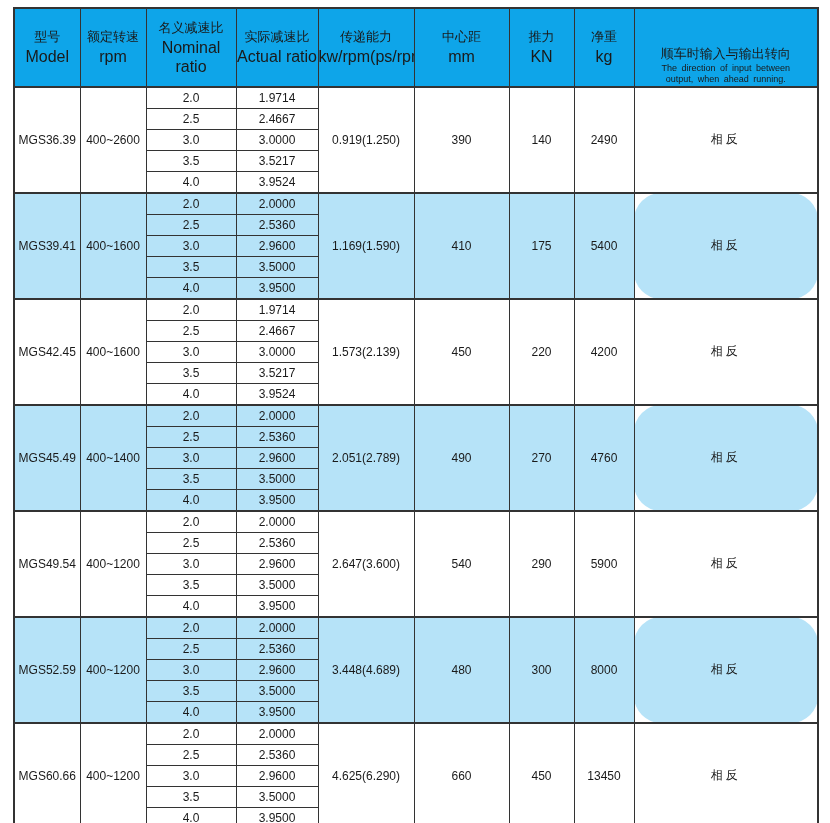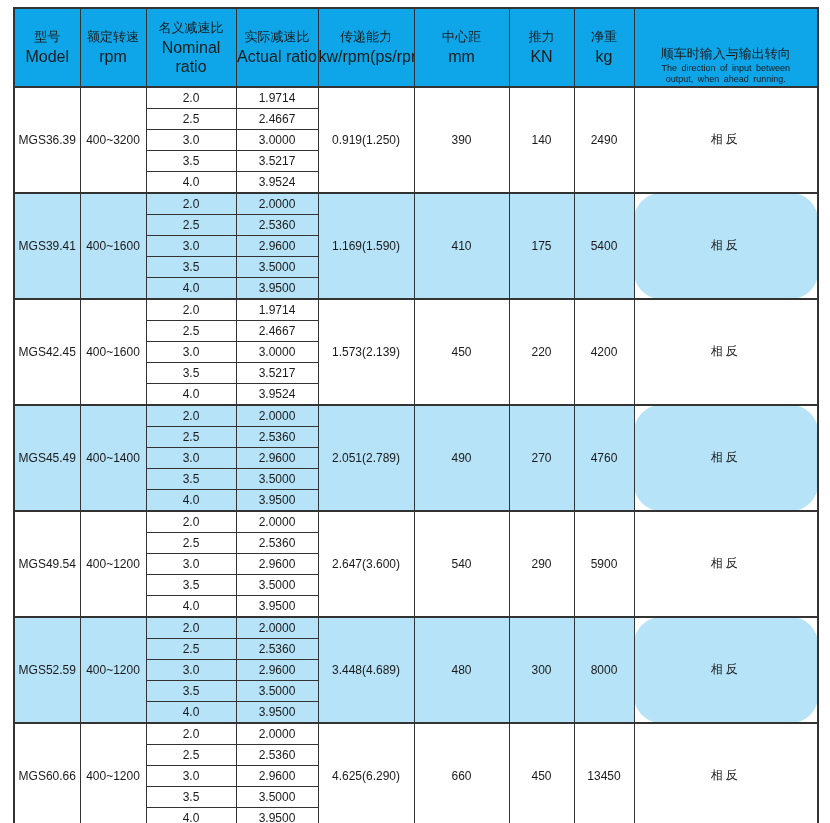--- a/index.html
+++ b/index.html
@@ -94,21 +94,21 @@
             <div class="zh">顺车时输入与输出转向</div>
             <div class="en">The direction of input between</div>
             <div class="en">output,  when  ahead  running.</div>
           </th>
       </tr>
     </thead>
     <tbody>
 
       <tr class="g-start">
         <td rowspan="5">MGS36.39</td>
-        <td rowspan="5">400~3200</td>
+        <td rowspan="5">400~2600</td>
         <td>2.0</td>
         <td>1.9714</td>
         <td rowspan="5">0.919(1.250)</td>
         <td rowspan="5">390</td>
         <td rowspan="5">140</td>
         <td rowspan="5">2490</td>
         <td rowspan="5" class="dir">相反</td>
       </tr>
       <tr>
           <td>2.5</td>

